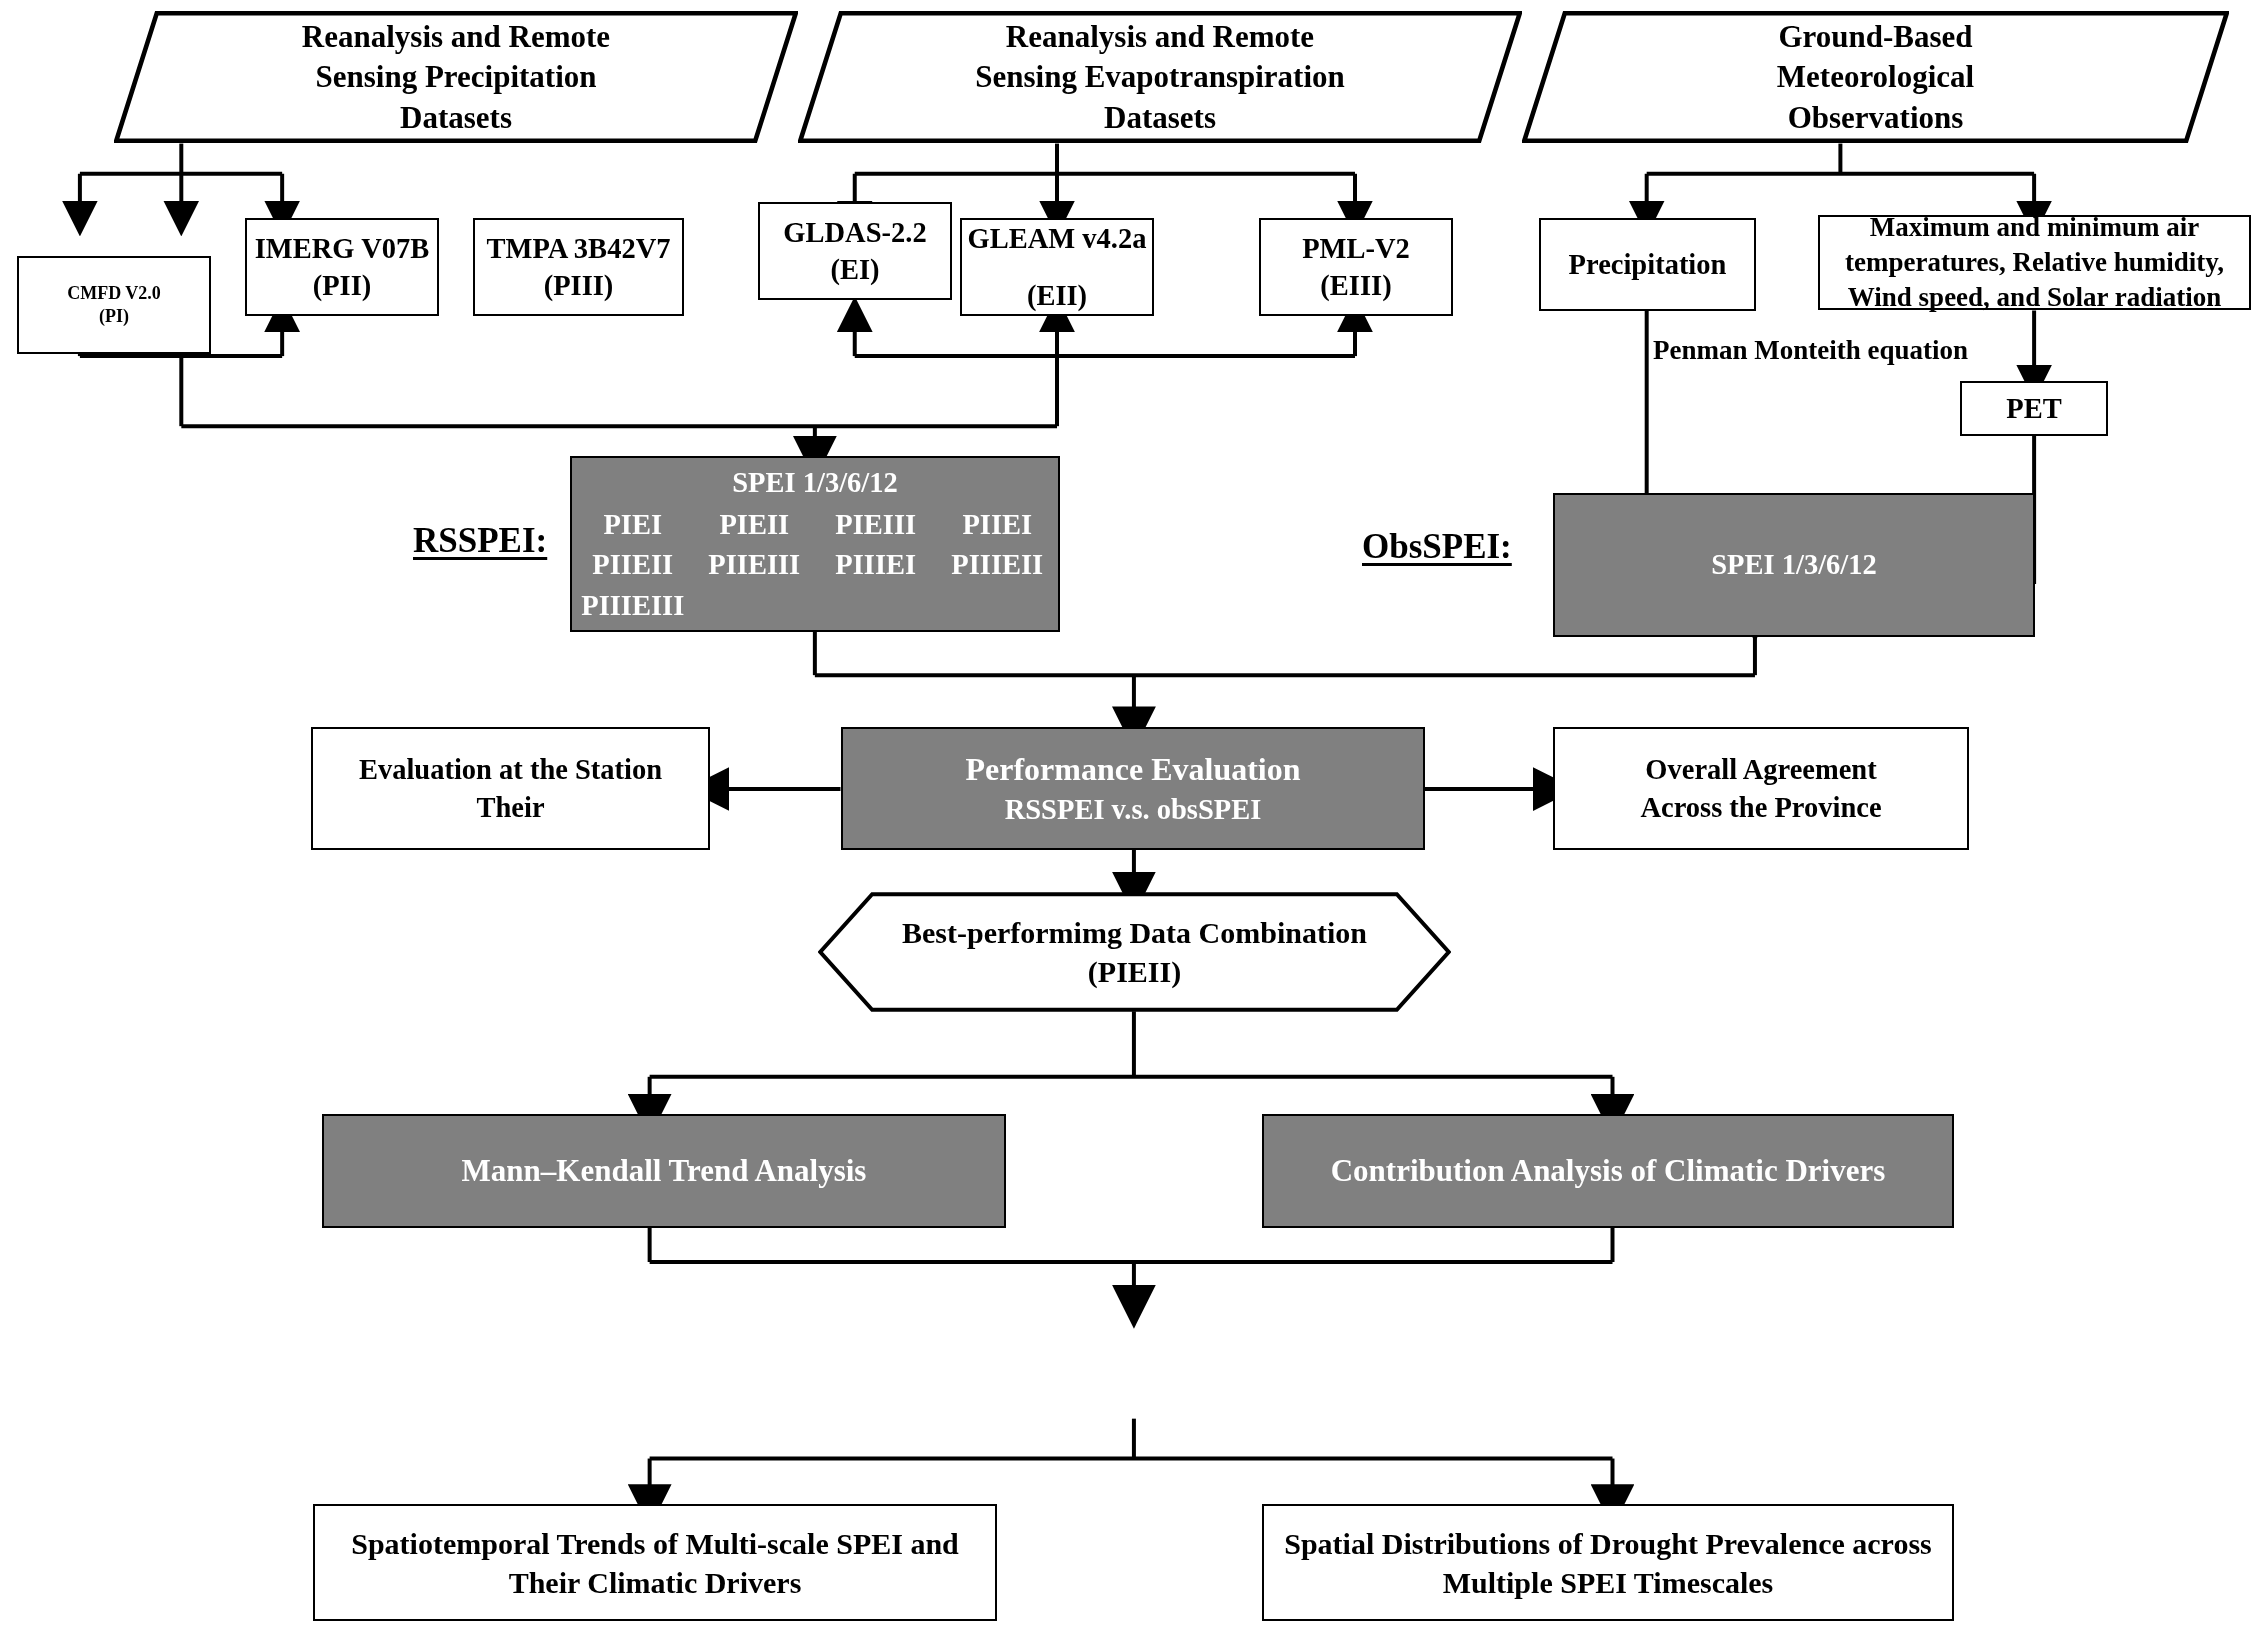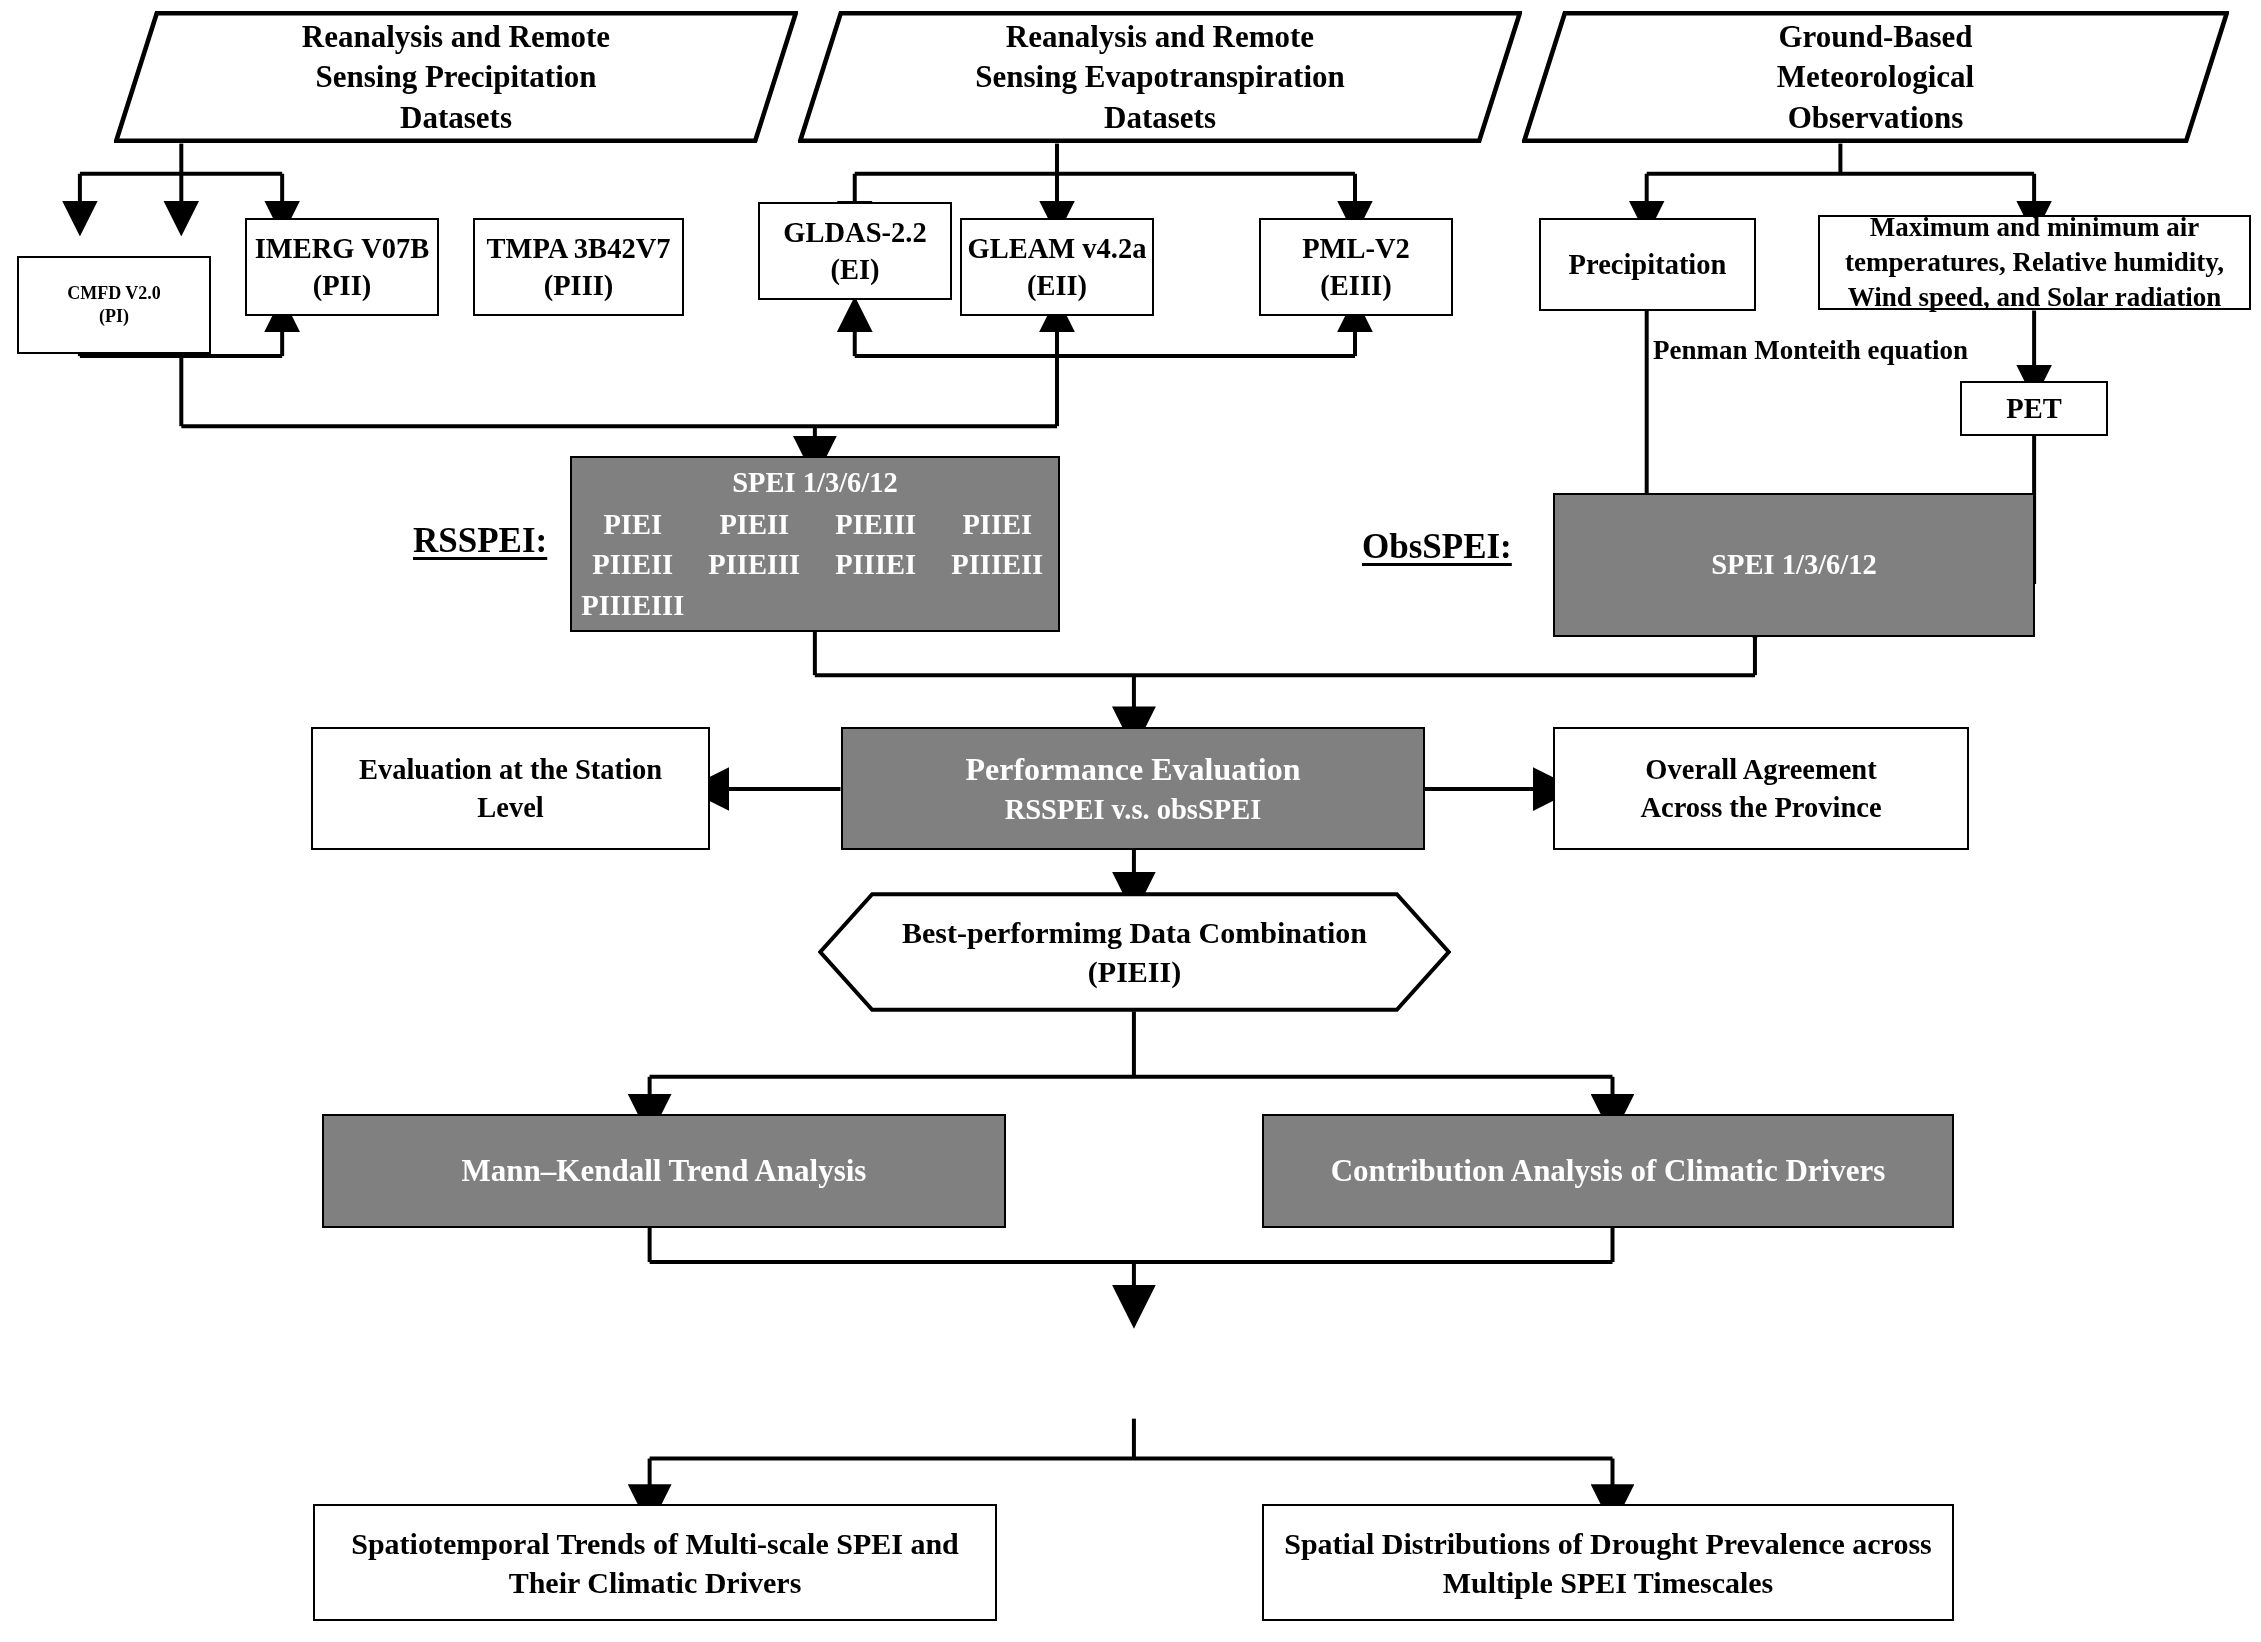--- a/index.html
+++ b/index.html
@@ -160,21 +160,21 @@
   </div>
   <div class="node rect" style="left:473px;top:218px;width:211px;height:98px;font-size:28.5px;flex-direction:column;">
     <span>TMPA 3B42V7</span>
     <span>(PIII)</span>
   </div>
 
   <div class="node rect" style="left:758px;top:202px;width:194px;height:98px;font-size:28.5px;flex-direction:column;">
     <span>GLDAS-2.2</span>
     <span>(EI)</span>
   </div>
-  <div class="node rect" style="left:960px;top:218px;width:194px;height:98px;font-size:28.5px;flex-direction:column;">
+  <div class="node rect" style="left:960px;top:218px;width:194px;height:98px;font-size:28.5px;flex-direction:column;justify-content:space-between;">
     <span>GLEAM v4.2a</span>
     <span>(EII)</span>
   </div>
   <div class="node rect" style="left:1259px;top:218px;width:194px;height:98px;font-size:28.5px;flex-direction:column;">
     <span>PML-V2</span>
     <span>(EIII)</span>
   </div>
 
   <div class="node rect" style="left:1539px;top:218px;width:217px;height:93px;font-size:28.5px;">
     <span>Precipitation</span>
@@ -216,21 +216,21 @@
   <div class="plainlabel underlined" style="left:1362px;top:527px;font-size:35px;">
     <span>ObsSPEI:</span>
   </div>
 
   <div class="node gray" style="left:1553px;top:493px;width:482px;height:144px;font-size:28.5px;">
     <span>SPEI 1/3/6/12</span>
   </div>
 
   <div class="node rect" style="left:311px;top:727px;width:399px;height:123px;font-size:28.5px;">
     <span style="white-space:pre-line;">Evaluation at the Station
-Level</span>
+Their</span>
   </div>
 
   <div class="node gray" style="left:841px;top:727px;width:584px;height:123px;font-size:32px;flex-direction:column;">
     <span>Performance Evaluation</span>
     <span style="font-size:28.5px;">RSSPEI v.s. obsSPEI</span>
   </div>
 
   <div class="node rect" style="left:1553px;top:727px;width:416px;height:123px;font-size:28.5px;">
     <span style="white-space:pre-line;">Overall Agreement
 Across the Province</span>

